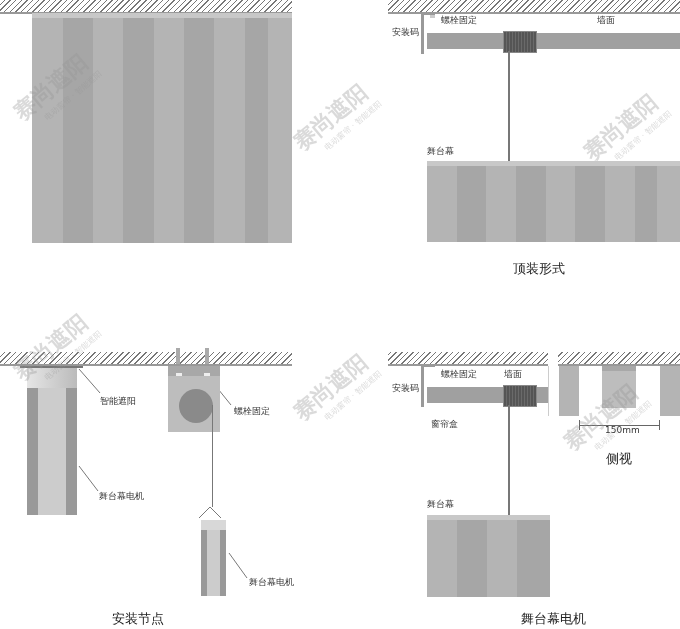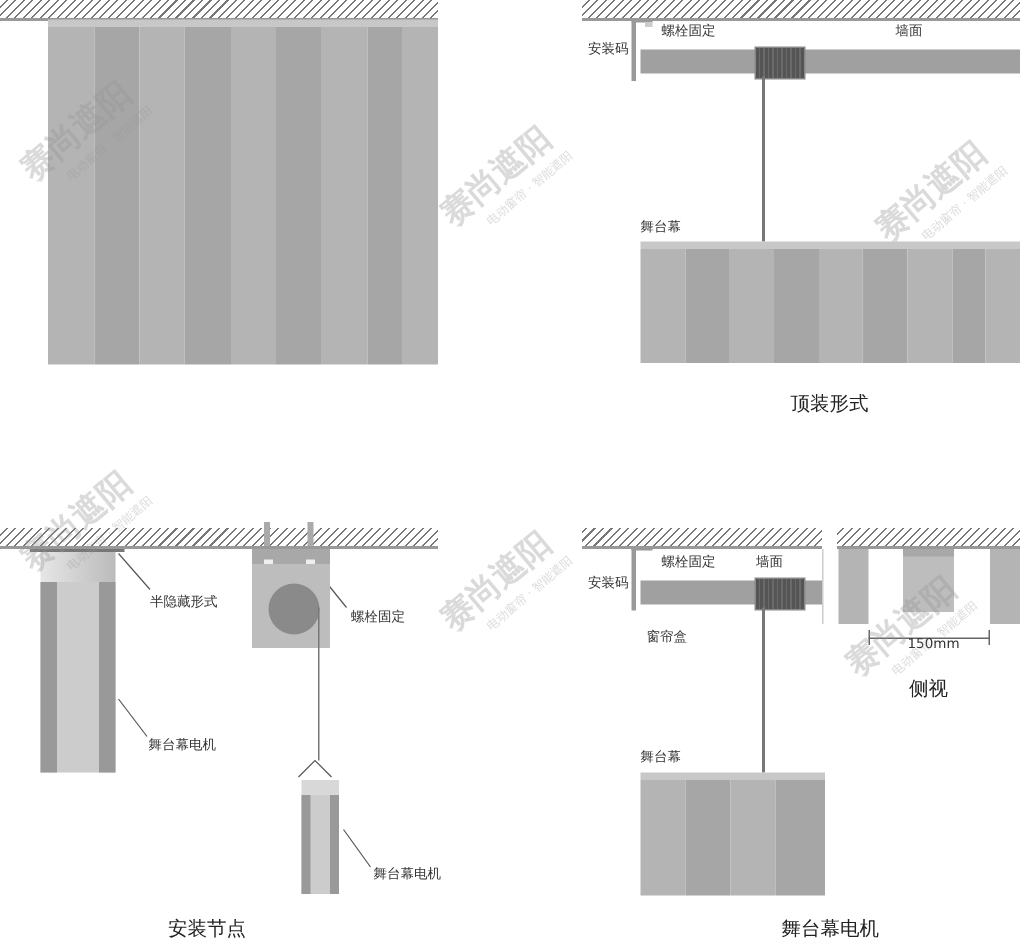--- a/index.html
+++ b/index.html
@@ -50,36 +50,36 @@
     <div style="width:30px;background:#b4b4b4"></div>
       <div style="width:29px;background:#a6a6a6"></div>
     <div style="width:30px;background:#b4b4b4"></div>
       <div style="width:30px;background:#a6a6a6"></div>
     <div style="width:29px;background:#b4b4b4"></div>
       <div style="width:30px;background:#a6a6a6"></div>
     <div style="width:30px;background:#b4b4b4"></div>
       <div style="width:22px;background:#a6a6a6"></div>
     <div style="width:23px;background:#b4b4b4"></div>
   </div>
-  <span class="cap" style="left:527px;top:260px;text-align:right;">顶装形式</span>
+  <span class="cap" style="left:513px;top:260px;text-align:right;">顶装形式</span>
 </div>
 
 <div>
   <div class="hatch" style="left:0;top:352px;width:292px;"></div>
   <div class="abs" style="left:20px;top:366px;width:63px;height:2px;background:#777;"></div>
   <div class="abs" style="left:27px;top:368px;width:50px;height:20px;background:linear-gradient(90deg,#e6e6e6,#bbb);"></div>
   <div class="abs" style="left:27px;top:388px;width:50px;height:127px;background:#ccc;border-left:11px solid #999;border-right:11px solid #999;box-sizing:border-box;"></div>
   <svg class="abs" style="left:0;top:0;" width="300" height="629">
     <line x1="79" y1="369" x2="100" y2="393" stroke="#555" stroke-width="0.8"></line>
     <line x1="79" y1="466" x2="98" y2="491" stroke="#555" stroke-width="0.8"></line>
     <line x1="210" y1="379" x2="231" y2="405" stroke="#555" stroke-width="0.8"></line>
     <line x1="229" y1="553" x2="247" y2="578" stroke="#555" stroke-width="0.8"></line>
     <path d="M199 518 L210 507 L221 518" stroke="#555" fill="none" stroke-width="0.8"></path>
   </svg>
-  <span class="lbl" style="left:100px;top:395px;">半隐藏形式</span>
+  <span class="lbl" style="left:100px;top:395px;">智能遮阳</span>
   <span class="lbl" style="left:99px;top:490px;">舞台幕电机</span>
 
   <div class="abs" style="left:176px;top:348px;width:4px;height:16px;background:#aaa;"></div>
   <div class="abs" style="left:205px;top:348px;width:4px;height:16px;background:#aaa;"></div>
   <div class="abs" style="left:168px;top:366px;width:52px;height:66px;background:#bdbdbd;"></div>
   <div class="abs" style="left:168px;top:366px;width:52px;height:10px;background:#a8a8a8;"></div>
   <div class="abs" style="left:176px;top:373px;width:6px;height:3px;background:#eee;"></div>
   <div class="abs" style="left:204px;top:373px;width:6px;height:3px;background:#eee;"></div>
   <div class="abs" style="left:179px;top:389px;width:34px;height:34px;border-radius:50%;background:#8a8a8a;"></div>
   <div class="abs" style="left:212px;top:405px;width:1px;height:102px;background:#777;"></div>

